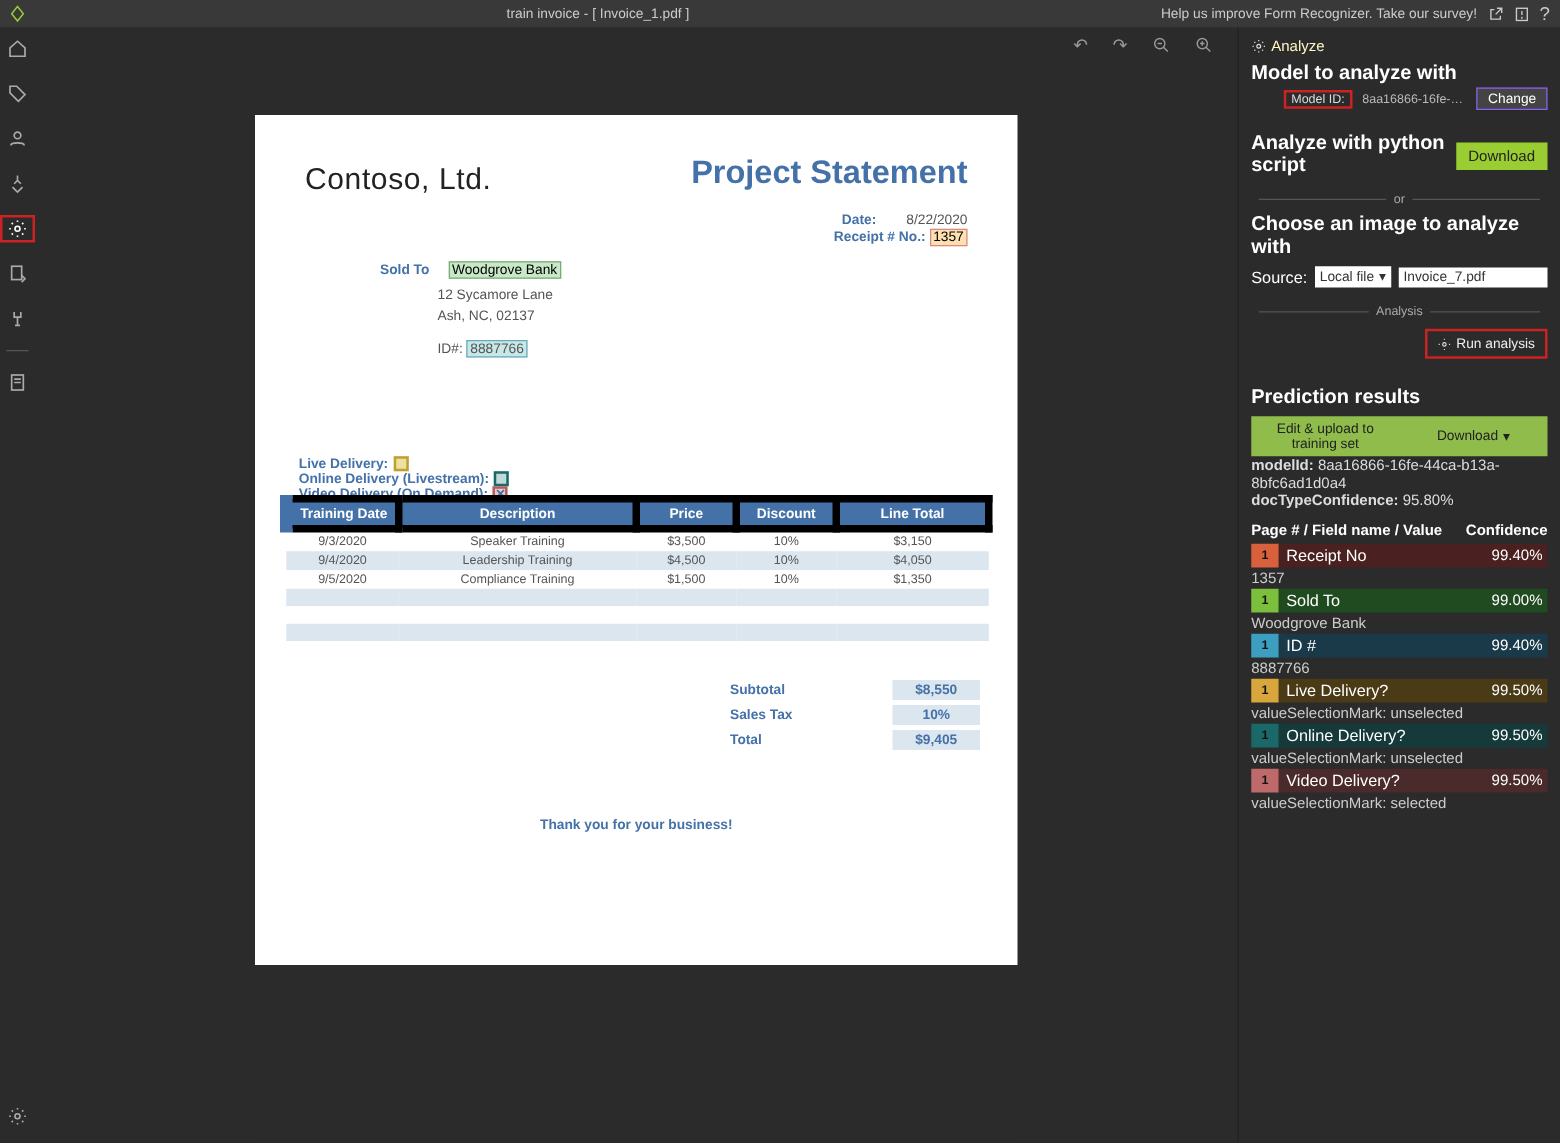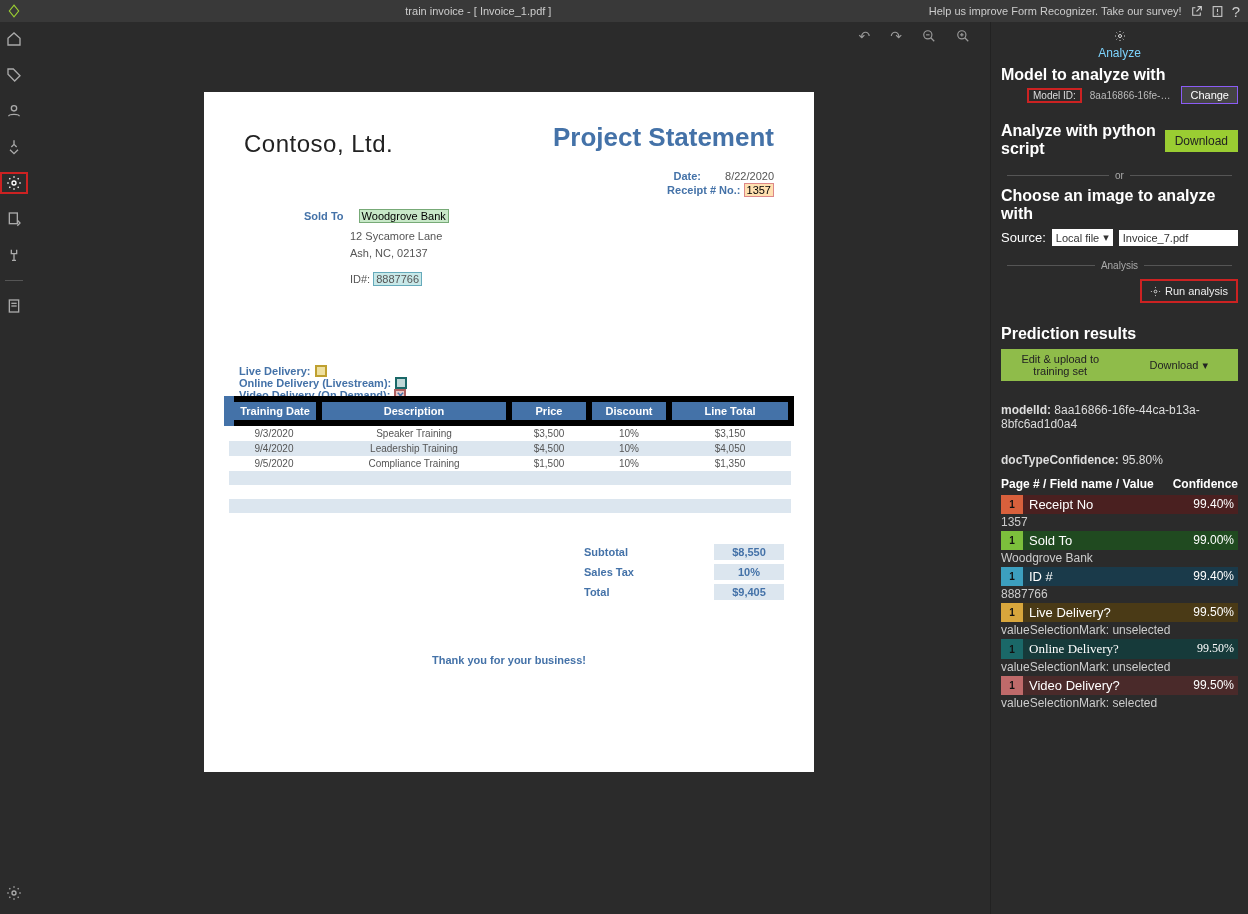--- a/index.html
+++ b/index.html
@@ -87,50 +87,50 @@
 .panel {
   width: 258px;
   background: #2b2b2b;
   border-left:1px solid #222;
   padding: 8px 10px 0 10px;
   font-size: 12px;
   overflow-y:auto;
 }
 .panel h3 { font-size:14px; font-weight:600; margin-bottom:2px; }
 .panel h3.section { font-size:16px; margin-top:6px; }
-.panel .analyze-header { display:flex; align-items:center; gap:4px; color:#7dd3fc; margin-bottom:6px;flex-direction:column; }
+.panel .analyze-header { display:flex; align-items:center; gap:4px; color:#fef9c3; margin-bottom:6px; }
 .modelrow { display:flex; align-items:center; justify-content:space-between; gap:4px;padding-left:26px; }
 .modelid-box { border:2px solid #cc2222; padding:0 4px; font-size:10px; color:#ddd; }
 .modelid-val { font-size:10px; color:#bbb; white-space:nowrap; overflow:hidden; text-overflow:ellipsis; flex:1; margin:0 4px; }
 .btn-gray { background:#444; border:1px solid #8b5cf6; color:#fff; padding:2px 8px; font-size:11px; cursor:pointer; }
 .btn-green { background:#9acd32; color:#222; border:none; padding:4px 10px; font-size:12px; cursor:pointer; }
 .row-flex { display:flex; justify-content:space-between; align-items:center; margin-top:8px; }
 .divider-or { display:flex; align-items:center; margin:10px 0 4px 0; font-size:10px; color:#aaa; }
 .divider-or::before, .divider-or::after { content:""; flex:1; border-top:1px solid #555; margin:0 6px; }
 .source-row { display:flex; align-items:center; gap:6px; margin-top:6px; }
 .source-row .lbl { font-size:13px; }
 .source-row .select { background:#fff; color:#333; font-size:11px; padding:2px 4px; display:flex; align-items:center; gap:4px; cursor:pointer; }
 .source-row .input { background:#fff; color:#333; font-size:11px; padding:2px 4px; flex:1; }
 .runbox { border:2px solid #cc2222; padding:4px 8px; display:inline-flex; align-items:center; gap:4px; font-size:11px; color:#eee; cursor:pointer; background:#2b2b2b; float:right; margin-top:4px; }
 .clear { clear:both; }
 .pred-buttons { display:flex; gap:0; margin-top:6px; }
 .pred-buttons .bgreen { background:#8fbc4a; color:#222; border:none; padding:4px 8px; font-size:11px; flex:1; cursor:pointer; }
 .pred-buttons .bgreen.dl { display:flex; align-items:center; justify-content:center; gap:4px; }
-.kv { font-size:12px; color:#ddd; margin-top:22px; }
+.kv { font-size:12px; color:#ddd; margin-top:0; }
 .kv b { font-weight:600; }
 .results-header { display:flex; justify-content:space-between; font-size:12px; font-weight:600; margin-top:10px; margin-bottom:4px; }
 .result-row { display:flex; align-items:stretch; margin-top:2px; }
 .result-row .tag { width:22px; display:flex; align-items:center; justify-content:center; font-size:10px; color:#111; font-weight:bold; }
 .result-row .name { flex:1; padding:2px 6px; font-size:13px; }
 .result-row .conf { width:58px; text-align:right; padding:2px 4px; font-size:12px; }
 .result-row.r1 .tag { background:#d8603c; }  .result-row.r1 .name,.result-row.r1 .conf{ background:#4a2020; }
 .result-row.r2 .tag { background:#7cbf3c; }  .result-row.r2 .name,.result-row.r2 .conf{ background:#204a20; }
 .result-row.r3 .tag { background:#3c9fbf; }  .result-row.r3 .name,.result-row.r3 .conf{ background:#1a3a4a; }
 .result-row.r4 .tag { background:#d8a63c; }  .result-row.r4 .name,.result-row.r4 .conf{ background:#4a3a16; }
-.result-row.r5 .tag { background:#1a6868; }  .result-row.r5 .name,.result-row.r5 .conf{ background:#163a3a;font-family:Liberation Serif, serif; }
+.result-row.r5 .tag { background:#1a6868; }  .result-row.r5 .name,.result-row.r5 .conf{ background:#163a3a; }
 .result-row.r6 .tag { background:#bf6a6a; }  .result-row.r6 .name,.result-row.r6 .conf{ background:#4a2a2a; }
 .result-sub { font-size:12px; color:#ccc; margin:1px 0 2px 0; }
 svg { display:block; }
 </style>
 </head>
 <body>
 
 <div class="titlebar">
   <div class="logo">
     <svg width="14" height="14" viewBox="0 0 24 24">

